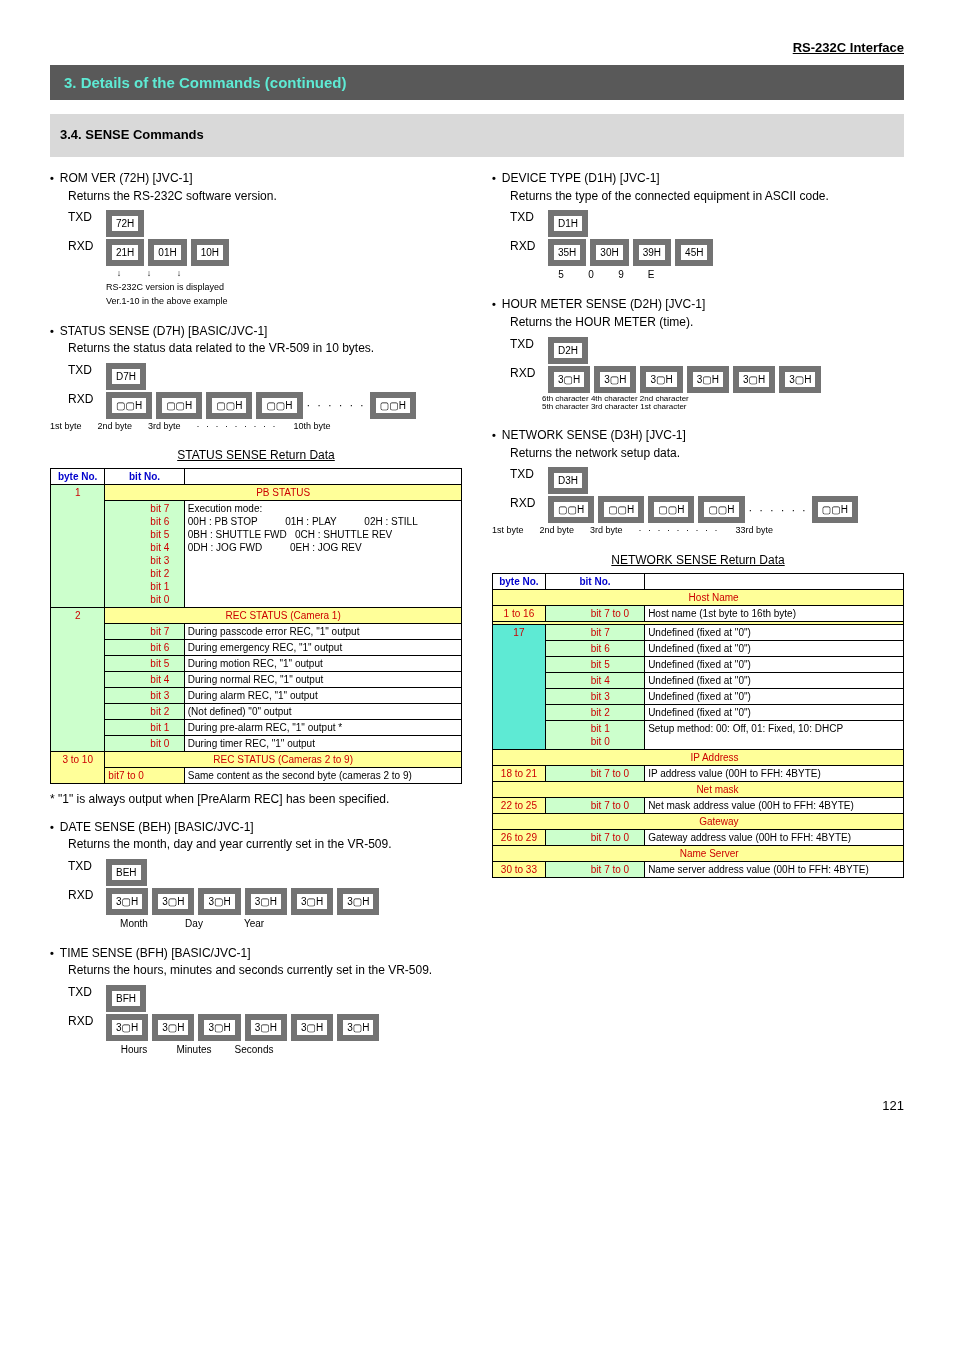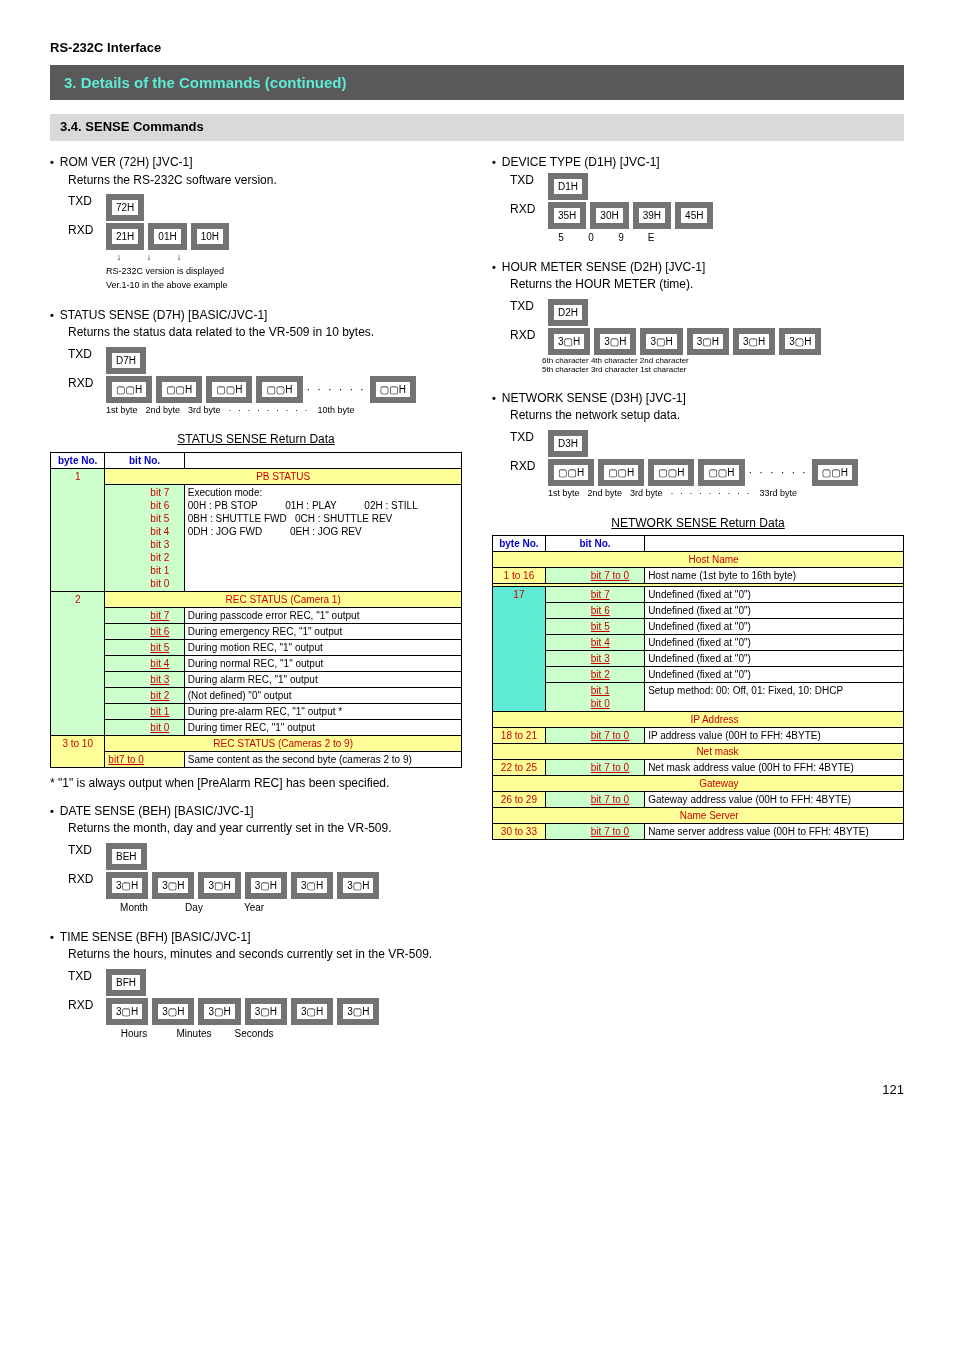--- a/index.html
+++ b/index.html
@@ -5,32 +5,32 @@
   * { box-sizing: border-box; margin: 0; padding: 0; }
   body {
     font-family: Arial, Helvetica, sans-serif;
     font-size: 11px;
     color: #000;
     background: #fff;
     width: 954px;
     padding: 40px 50px;
     line-height: 1.3;
   }
-  .header-right { font-weight: bold; font-size: 13px; margin-bottom: 8px; }
+  .header-right { text-align: right; font-weight: bold; font-size: 13px; margin-bottom: 8px; text-decoration: underline; }
   .title-bar {
     background: #595959;
     color: #5eead4;
     padding: 8px 14px;
     font-size: 15px;
     font-weight: bold;
     margin-bottom: 14px;
   }
   .sub-bar {
     background: #d9d9d9;
-    padding: 5px 10px;
+    padding: 13px 10px;
     font-size: 13px;
     font-weight: bold;
     margin-bottom: 14px;
   }
   .cols { display: flex; gap: 30px; }
   .col { flex: 1; }
   .entry { margin-bottom: 16px; }
   .entry-head { display: flex; gap: 6px; margin-bottom: 2px; }
   .bullet { font-weight: bold; }
   .entry-title { font-size: 12px; }
@@ -40,33 +40,33 @@
   .hexbox {
     border: 6px solid #737373;
     padding: 1px 4px;
     font-size: 10px;
     display: inline-block;
     min-width: 26px;
     text-align: center;
   }
   .boxes { display: flex; gap: 4px; align-items: center; flex-wrap: wrap; justify-content: flex-end;}
   .small-note { font-size: 9px; margin-left: 56px; margin-top:2px; text-align:left;}
-  .sub-labels { display:flex; gap:8px; margin-left:56px; font-size:9px;}
+  .sub-labels { display:flex; gap:16px; font-size:9px;}
   .sub-labels span { min-width:26px; text-align:center; display:inline-block;}
   .arrow-row { display:flex; gap:4px; margin-left:56px; font-size:9px;}
   .arrow-row span { min-width:26px; text-align:center; display:inline-block;}
 
   .table-title { text-align: center; text-decoration: underline; font-size: 12px; margin: 10px 0 4px;}
   table { border-collapse: collapse; width: 100%; font-size: 10px; }
   th, td { border: 1px solid #000; padding: 1px 3px; vertical-align: top; }
   .th-blue { color: #00c; }
   .yellow-hdr { background: #ffff99; text-align: center; color: #c00; font-weight: normal;}
   .yellow-cell { background: #ffff99; color:#c00; }
   .green-cell { background: #ccffcc; color: #c00; padding-left: 45px; }
-  .bit-cell { color: #c00; white-space: nowrap; text-decoration: underline;}
+  .bit-cell { color: #c00; white-space: nowrap;}
   .byte-cell { color: #c00; white-space: nowrap; text-align:center;}
   .footer-note { margin-top:8px; font-size:12px;}
   .page-num { text-align:right; font-size:13px; margin-top:26px;}
   .dots { letter-spacing: 2px; }
   .char-row { display:flex; gap:4px; margin-left:56px; font-size:10px;}
   .char-row span { min-width:26px; text-align:center; display:inline-block;}
   .char-label-row { font-size:8px; margin-left:50px; line-height:1.1;}
 </style>
 </head>
 <body>
@@ -271,20 +271,21 @@
 
 </div>
 
 <div class="col">
 
   <div class="entry">
     <div class="entry-head">
           <span class="bullet">•</span>
       <span class="entry-title">DEVICE TYPE (D1H) [JVC-1]</span>
         </div>
+    <div class="entry-desc">Returns the type of the connected equipment in ASCII code.</div>
     <div class="txd-row">
           <span class="lbl">TXD</span>
       <span class="hexbox">D1H</span>
         </div>
     <div class="rxd-row">
           <span class="lbl">RXD</span>
       <div class="boxes">
         <span class="hexbox">35H</span>
         <span class="hexbox">30H</span>
         <span class="hexbox">39H</span>

